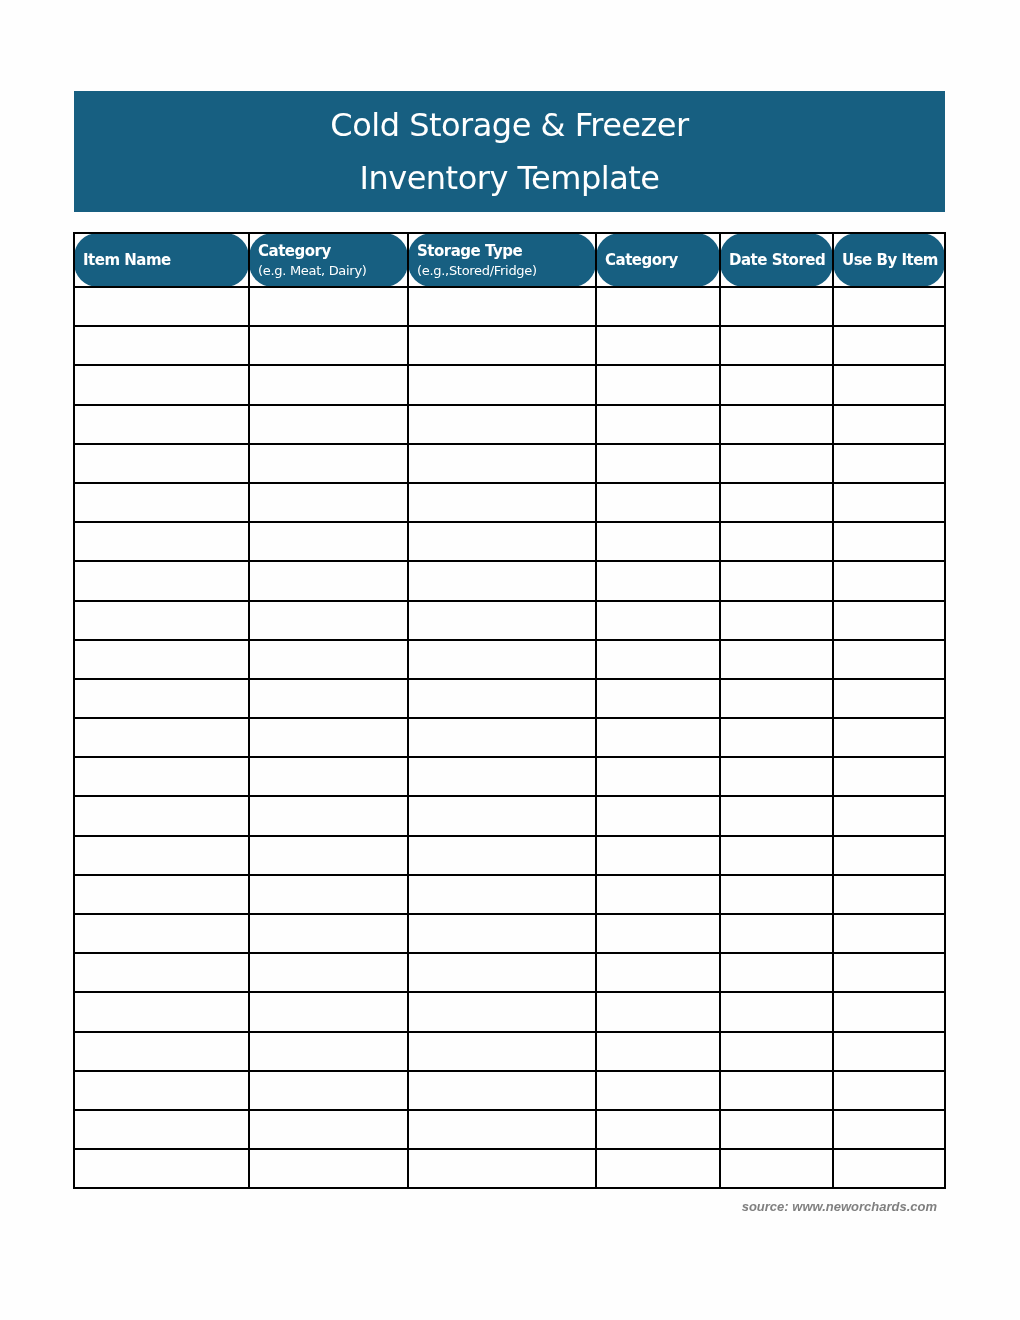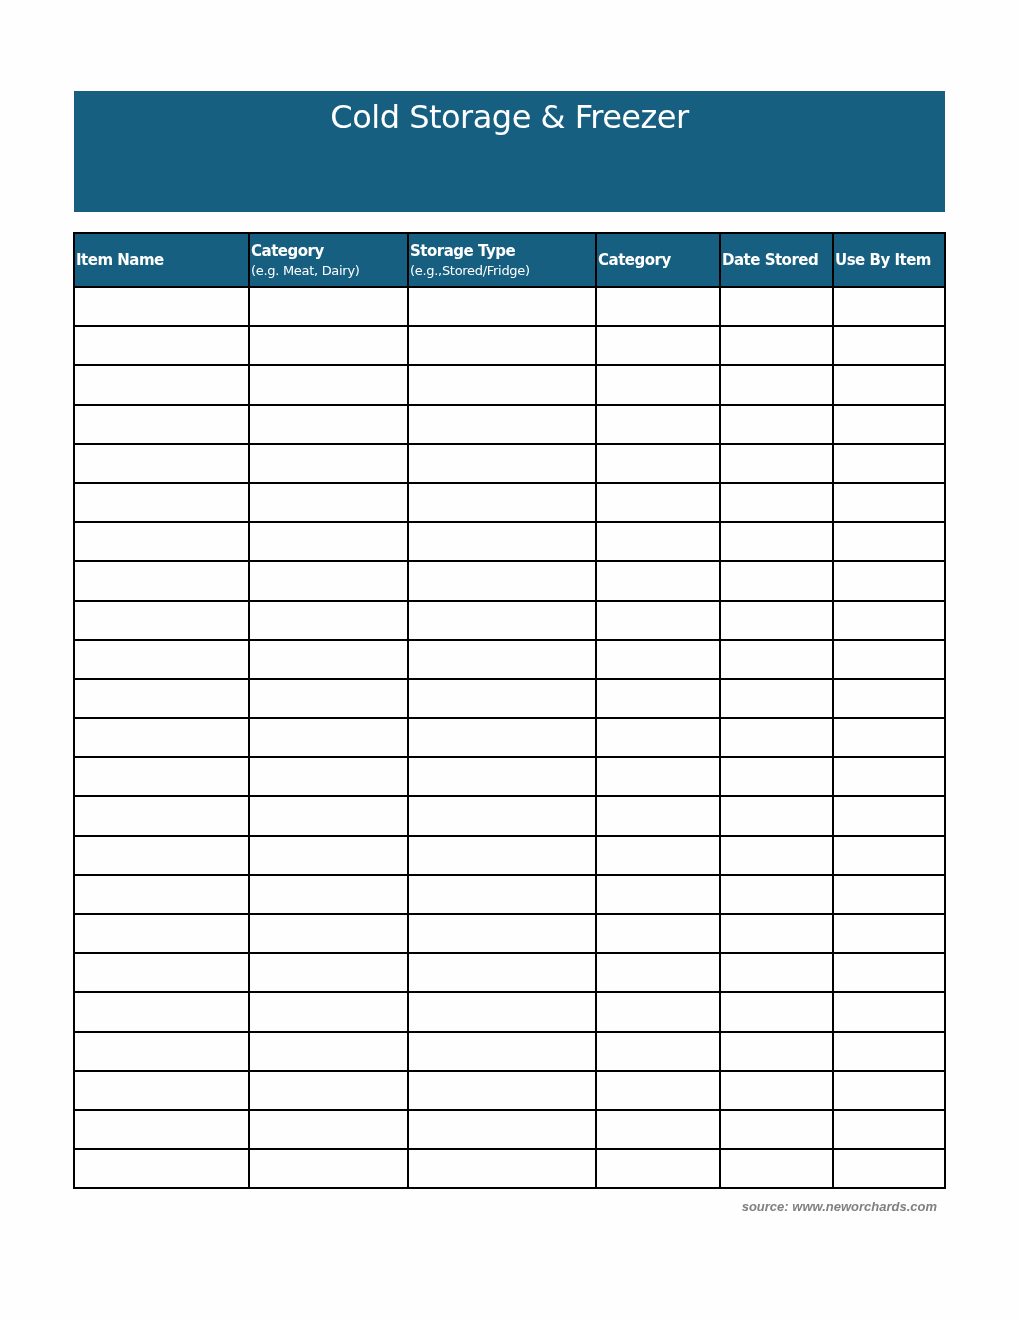--- a/index.html
+++ b/index.html
@@ -1,45 +1,46 @@
 <!DOCTYPE html>
 <html><head>
 <meta charset="utf-8">
 <style>
   html, body { margin: 0; padding: 0; background: #fefefe; }
   body { width: 1020px; height: 1320px; position: relative; font-family: "Liberation Sans", sans-serif; }
   .banner {
     position: absolute; left: 74px; top: 91px; width: 871px; height: 121px;
     background: #175f81; color: #ffffff; text-align: center;
-    display: flex; flex-direction: row; justify-content: center;
+    display: flex; flex-direction: column; justify-content: center;
   }
   .banner .line { font-family: "DejaVu Sans", sans-serif; font-size: 32px; line-height: 53px; letter-spacing: -0.5px; font-weight: 400; }
   table.inv {
     position: absolute; left: 73px; top: 232px;
     border-collapse: collapse; table-layout: fixed;
   }
   table.inv th, table.inv td { border: 2px solid #000; padding: 0; }
   table.inv th {
     background: #175f81; color: #fff; text-align: left; vertical-align: middle;
-    height: 52px; padding-left: 1px;
-    font-family: "DejaVu Sans", sans-serif; font-size: 15px; font-weight: bold; letter-spacing: -0.5px;
+    height: 52px; padding-left: 8px;
+    font-family: "DejaVu Sans", sans-serif; font-size: 15px; font-weight: bold; letter-spacing: -0.5px; border-radius: 24px;
   }
   table.inv th .sub { display: block; font-weight: normal; font-size: 13px; margin-top: 3px; letter-spacing: -0.3px; }
   table.inv td { height: 37.2px; background: #fefefe; }
   .source {
     position: absolute; top: 1199px; right: 83px;
     color: #808080; font-style: italic; font-weight: bold; font-size: 13px;
     font-family: "Liberation Sans", sans-serif;
   }
 </style>
 </head>
 <body>
 
 <div class="banner">
   <div class="line">Cold Storage &amp; Freezer</div>
+  <div class="line">Inventory Template</div>
 </div>
 
 <table class="inv">
   <colgroup>
     <col style="width:175px">
       <col style="width:159px">
       <col style="width:188px">
     <col style="width:124px">
       <col style="width:113px">
       <col style="width:112px">

